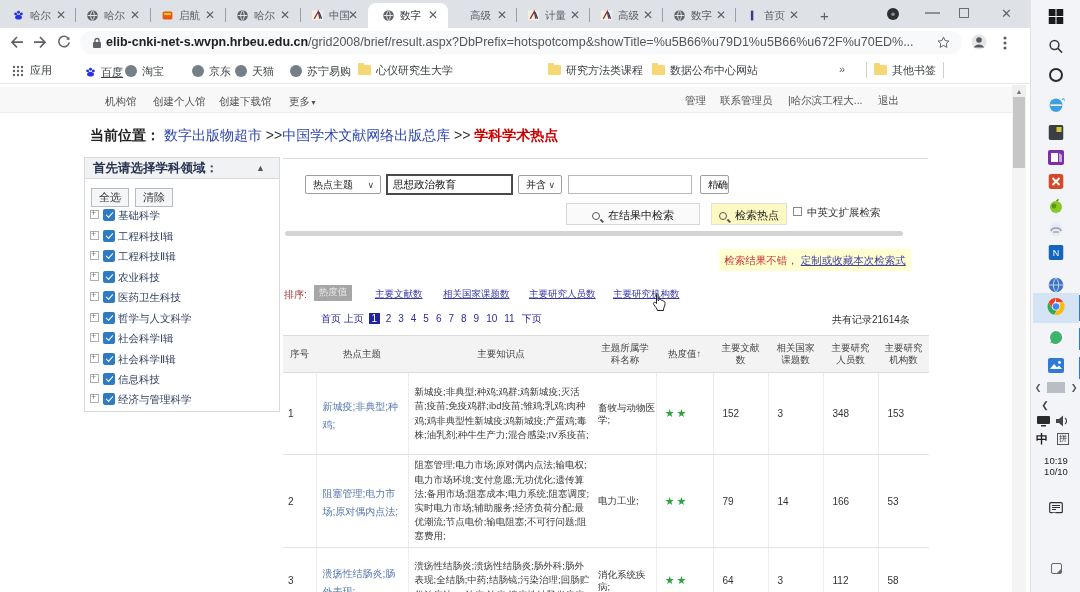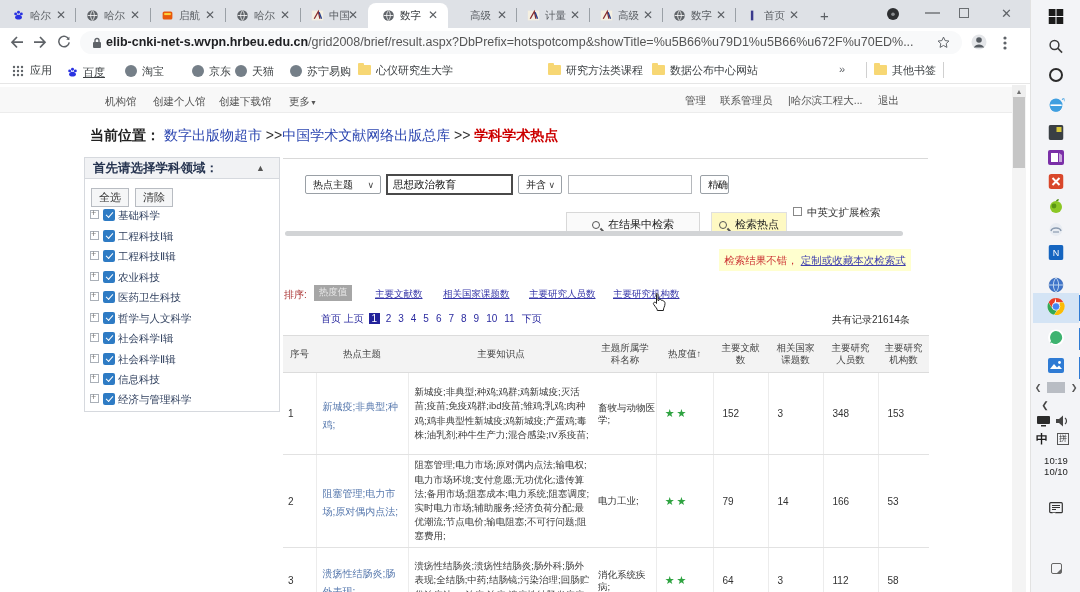--- a/index.html
+++ b/index.html
@@ -41,21 +41,21 @@
 .plus { display:inline-block; width:9px; height:9px; border:1px solid #aab0b8; background:#fff; position:relative; margin-right:4px; top:0px; }
 .plus:before { content:"+"; position:absolute; left:0px; top:-3px; font-size:9px; color:#777; }
 .cbx { display:inline-block; width:12px; height:12px; background:#2e7bc4; border-radius:2px; position:relative; top:2px; margin-right:3px; }
 .cbx:before { content:""; position:absolute; left:2.5px; top:2.5px; width:6px; height:3px; border-left:1.6px solid #fff; border-bottom:1.6px solid #fff; transform:rotate(-48deg); }
 
 
 #main { position:absolute; left:283px; top:0; width:745px; height:507px; }
 .sel { position:absolute; border:1px solid #9aa0a6; border-radius:2px; background:#fff; font-size:10px; color:#222; line-height:17px; padding-left:7px; }
 .sel .v { position:absolute; right:6px; top:1px; font-size:9px; color:#444; }
 .inp { position:absolute; background:#fff; font-size:10.5px; color:#111; line-height:17px; padding-left:5px; }
-.sbtn { position:absolute; font-size:11px; color:#222; text-align:center; white-space:nowrap;margin-top:9px; }
+.sbtn { position:absolute; font-size:11px; color:#222; text-align:center; white-space:nowrap; }
 .mag { display:inline-block; width:8px; height:8px; border:1.5px solid #555; border-radius:50%; position:relative; margin-right:8px; top:1px; }
 .mag:after { content:""; position:absolute; left:7px; top:7px; width:4px; height:1.5px; background:#555; transform:rotate(45deg); }
 
 
 table { border-collapse:collapse; color:#333; }
 #thr td { background:#f3f3f3; border-top:1px solid #dcdcdc; border-bottom:1px solid #dcdcdc; font-size:9.5px; color:#444; text-align:center; height:37px; line-height:12px; padding:0; }
 .trow { vertical-align:middle; }
 .trow td { border-bottom:1px solid #e2e2e2; padding:0; }
 .c-sn { font-size:10px; text-align:left; padding-left:5px !important; border-right:1px solid #ececec; }
 .c-topic { border-right:1px solid #ececec; padding:0 4px 0 6px !important; }
@@ -218,21 +218,21 @@
           <circle cx="10" cy="2" r="1.2"></circle>
           <circle cx="2" cy="6" r="1.2"></circle>
           <circle cx="6" cy="6" r="1.2"></circle>
           <circle cx="10" cy="6" r="1.2"></circle>
           <circle cx="2" cy="10" r="1.2"></circle>
           <circle cx="6" cy="10" r="1.2"></circle>
           <circle cx="10" cy="10" r="1.2"></circle>
         </g>
       </svg>
     <div class="bk" style="left:30px;">应用</div>
-    <div class="bk" style="left:66px;text-decoration:underline;"><svg width="13" height="13" viewBox="0 0 16 16" style="position:relative;top:3px;margin-right:4px;">
+    <div class="bk" style="left:84px;text-decoration:underline;"><svg width="13" height="13" viewBox="0 0 16 16" style="position:relative;top:3px;margin-right:4px;">
           <circle cx="4.5" cy="6" r="1.8" fill="#2932e1"></circle>
           <circle cx="11.5" cy="6" r="1.8" fill="#2932e1"></circle>
           <circle cx="8" cy="4" r="1.8" fill="#2932e1"></circle>
           <path d="M8 7 C5 7 3 9.5 4 11.5 C5 13.5 11 13.5 12 11.5 C13 9.5 11 7 8 7Z" fill="#2932e1"></path>
         </svg>百度</div>
     <div class="bk" style="left:125px;"><span class="globe"></span>淘宝</div>
     <div class="bk" style="left:192px;"><span class="globe"></span>京东</div>
     <div class="bk" style="left:235px;"><span class="globe"></span>天猫</div>
     <div class="bk" style="left:290px;"><span class="globe"></span>苏宁易购</div>
     <div class="bk" style="left:358px;"><span class="folder"></span>心仪研究生大学</div>

